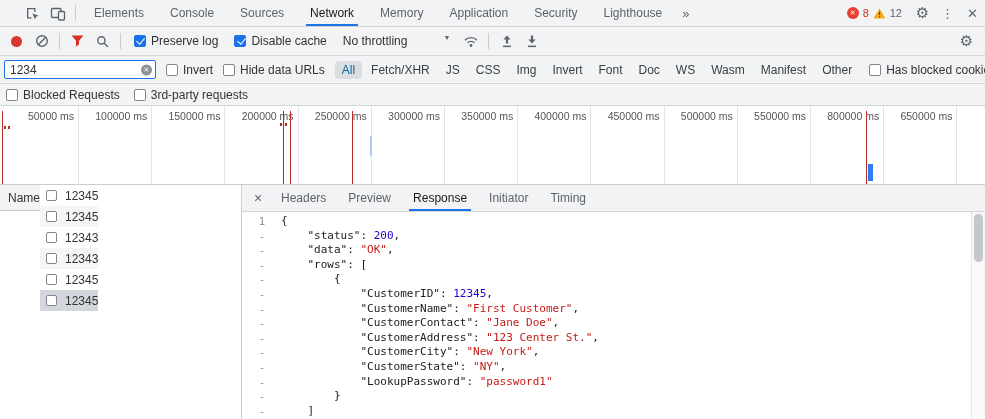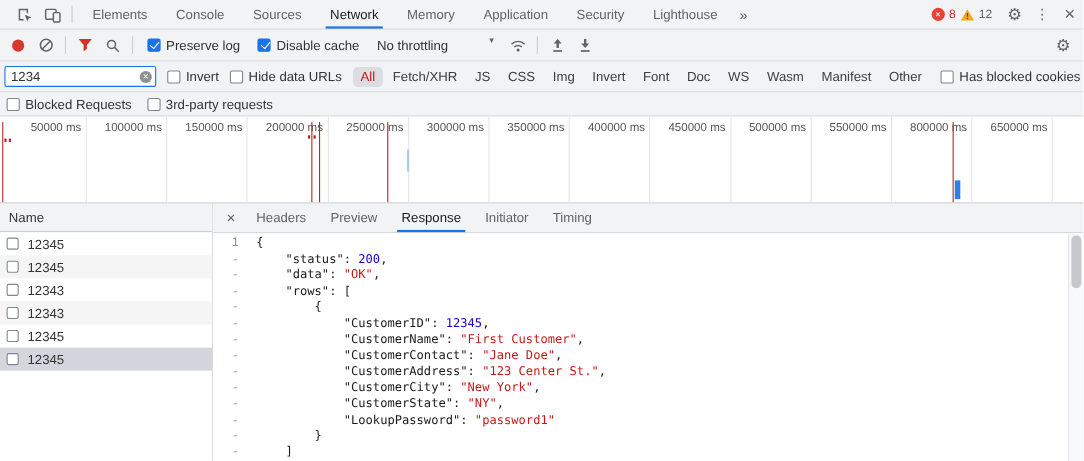--- a/index.html
+++ b/index.html
@@ -1,20 +1,20 @@
 <!DOCTYPE html>
 <html><head>
 <meta charset="utf-8">
 <style>
   *{margin:0;padding:0;box-sizing:border-box}
   body{width:985px;height:419px;font-family:"Liberation Sans","DejaVu Sans",sans-serif;font-size:12px;color:#333;background:#fff;overflow:hidden}
   svg{display:block}
   #devtools{width:985px;height:419px;display:flex;flex-direction:column;background:#fff}
   .bar{display:flex;align-items:center;background:#f1f3f4;border-bottom:1px solid #d5d5d5;flex:none}
-  #main-tab-bar{height:27px;padding-left:10px}
+  #main-tab-bar{height:27px;padding-left:20px}
   #net-toolbar{height:29px;padding-left:4px}
   #filter-bar{height:28px;padding-left:4px;gap:10px}
   #options-bar{height:22px;padding-left:6px;gap:14px}
   .tabs{display:flex;height:100%}
   .tab{padding:0 13px;display:flex;align-items:center;color:#5f6368;position:relative;white-space:nowrap;cursor:default}
   .tab.active{color:#1a1a1a}
   .tab.active::after{content:"";position:absolute;left:9px;right:9px;bottom:0;height:2.5px;background:#1a73e8}
   .overflow-btn{color:#5f6368;padding:0 7px;font-size:13px}
   .icon-btn{min-width:25px;height:22px;display:flex;align-items:center;justify-content:center;color:#5f6368;flex:none}
   .glyph{font-size:15px}
@@ -28,31 +28,31 @@
   .record-dot{width:11px;height:11px;border-radius:50%;background:#d7372f}
   .cb-wrap{display:flex;align-items:center;gap:5px;flex:none;cursor:default}
   .cb{width:12px;height:12px;border:1px solid #80868b;border-radius:2px;background:#fff;position:relative;flex:none}
   .cb.checked{background:#1a73e8;border-color:#1a73e8}
   .cb.checked::after{content:"";position:absolute;left:3.2px;top:0.4px;width:3.6px;height:7.2px;border:solid #fff;border-width:0 1.6px 1.6px 0;transform:rotate(40deg)}
   .cb-label{color:#333;white-space:nowrap}
   #net-toolbar .cb-wrap{margin:0 8px}
   .dropdown{display:flex;margin:0 8px;color:#333;white-space:nowrap}
   .dd-arrow{font-size:7px;color:#5f6368;margin-left:36px}
   .filter-input-wrap{position:relative;flex:none}
-  #filterInput{width:138px;height:19px;border:1.5px solid #1a73e8;border-radius:2px;padding:0 18px 0 5px;font:12px "Liberation Sans",sans-serif;color:#333;background:#fff;outline:none}
+  #filterInput{width:152px;height:19px;border:1.5px solid #1a73e8;border-radius:2px;padding:0 18px 0 5px;font:12px "Liberation Sans",sans-serif;color:#333;background:#fff;outline:none}
   .input-clear{position:absolute;right:4px;top:50%;transform:translateY(-50%);width:11px;height:11px;border-radius:50%;background:#8d9297;color:#fff;font-size:7px;display:flex;align-items:center;justify-content:center}
   .pills{display:flex;align-items:center;gap:2px}
   .pill{padding:2px 7px;border-radius:4px;color:#3c4043;white-space:nowrap}
-  .pill.active{background:#dbdde0;color:#b91c1c}
+  .pill.active{background:#dbdde0;color:#0369a1}
   #timeline{height:79px;position:relative;background:#fff;border-bottom:1px solid #ccc;overflow:hidden;flex:none}
   .tl-grid{position:absolute;top:0;bottom:0;width:1px;background:#e5e5e5}
   .tl-label{position:absolute;top:4px;width:70px;text-align:right;font-size:10.5px;color:#555;white-space:nowrap}
   .tl-marker{position:absolute}
   #main{display:flex;height:234px;flex:none}
-  #request-panel{width:194px;flex:none;border-right:1px solid #ccc;display:flex;flex-direction:column;background:#fff}
+  #request-panel{width:242px;flex:none;border-right:1px solid #ccc;display:flex;flex-direction:row;background:#fff}
   #request-header{height:26px;flex:none;background:#f1f3f4;border-bottom:1px solid #ccc;display:flex;align-items:center;padding-left:8px;color:#333}
   #reqRows{display:flex;flex-direction:column}
   .req-row{height:21px;flex:none;display:flex;align-items:center;gap:8px;padding-left:6px}
   .req-row:nth-child(even){background:#f5f5f5}
   .req-row.selected{background:#d3d7dd}
   .req-row .cb{width:11px;height:11px}
   #detail-panel{flex:1;min-width:0;display:flex;flex-direction:column;background:#fff}
   #detail-tabbar{height:27px;flex:none;display:flex;align-items:center;background:#f1f3f4;border-bottom:1px solid #d5d5d5;padding-left:4px}
   .detail-close{width:24px;height:100%;display:flex;align-items:center;justify-content:center;color:#5f6368;font-size:14px}
   .dtab{padding:0 11px;height:100%;display:flex;align-items:center;color:#5f6368;position:relative;white-space:nowrap}

